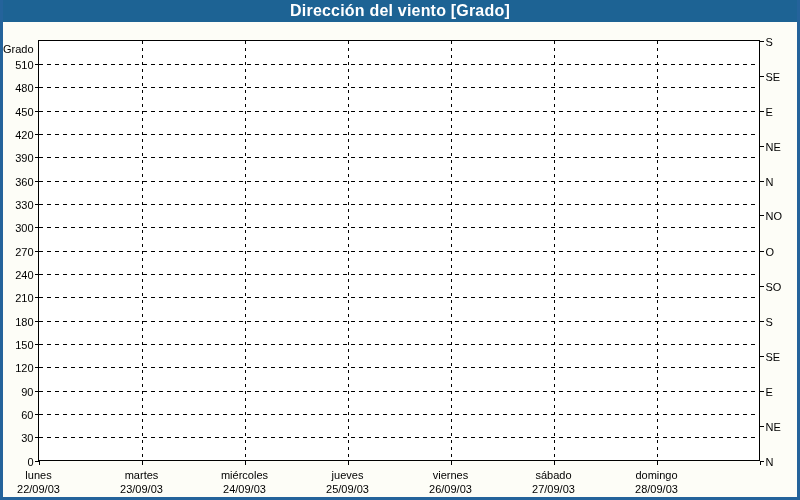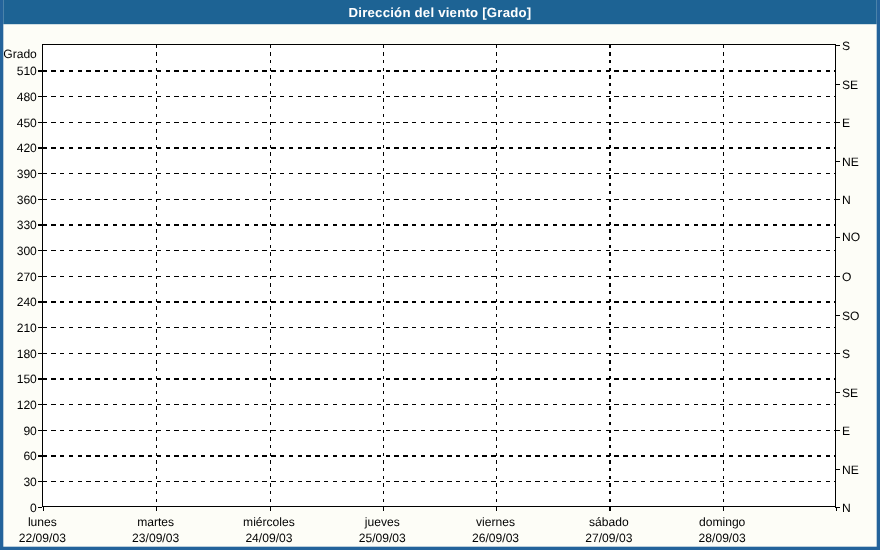--- a/index.html
+++ b/index.html
@@ -13,21 +13,21 @@
     position: relative;
     width: 800px; height: 500px;
     box-sizing: border-box;
     border-style: solid;
     border-width: 0 3px 3px 3px;
   }
   .titlebar {
     height: 22px;
     line-height: 22px;
     text-align: center;
-    font-size: 12px;
+    font-size: 16px;
     font-weight: bold;
     letter-spacing: 0.2px;
   }
   .chart-area {
     position: relative;
     width: 794px;
     height: 475px;
   }
   svg { display: block; }
   svg text {

